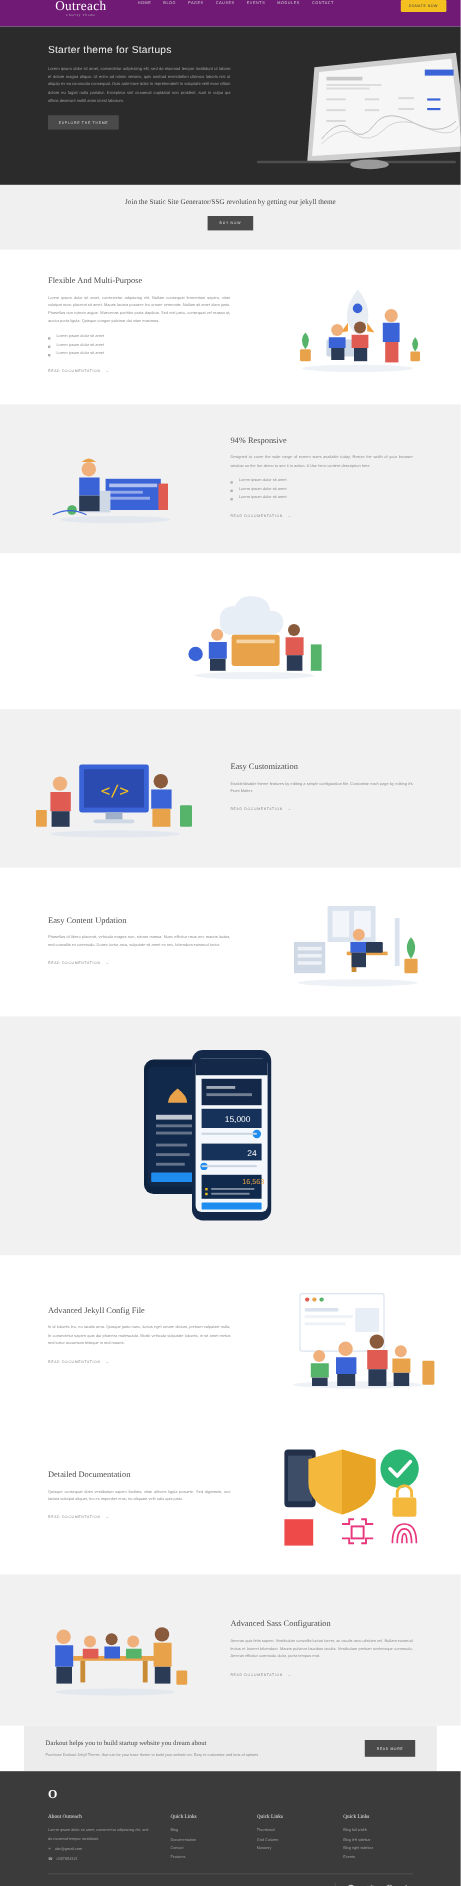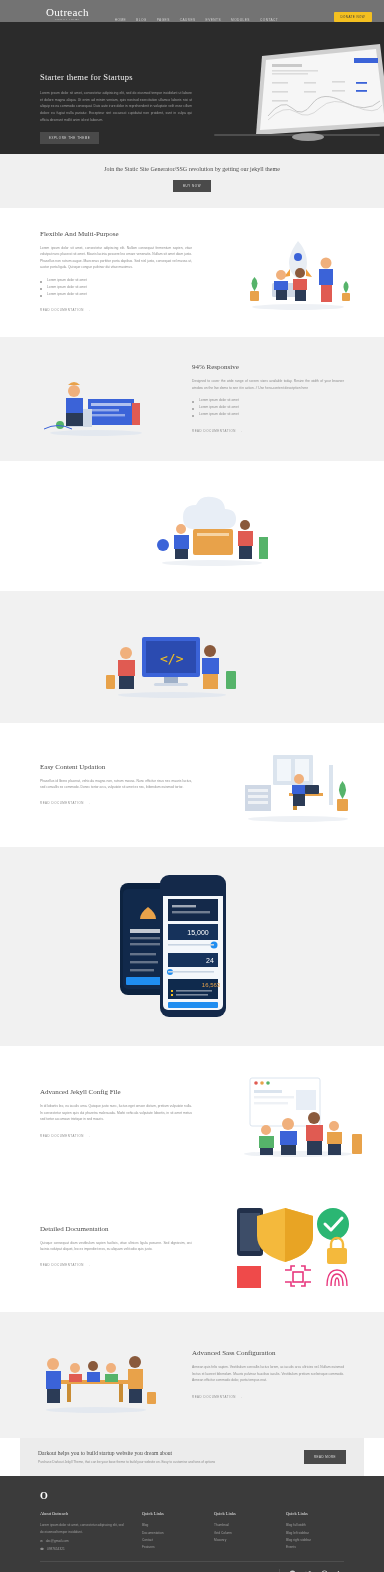--- a/index.html
+++ b/index.html
@@ -6,33 +6,33 @@
   html,body{width:384px;}
   body{
     font-family:"Liberation Sans", sans-serif;
     background:#ffffff;
     color:#444;
     -webkit-font-smoothing:antialiased;
   }
   .page{width:384px;position:relative;overflow:hidden;}
 
   
-  .nav{height:22px;background:#737373;display:flex;align-items:flex-end;padding:0 12px;position:relative;z-index:20;}
+  .nav{height:22px;background:#701a75;display:flex;align-items:flex-start;padding:0 12px;position:relative;z-index:20;}
   .brand{margin-left:34px;display:flex;flex-direction:column;align-items:center;line-height:1;}
   .brand-name{font-family:"Liberation Serif",serif;color:#fff;font-size:11px;letter-spacing:.3px;}
   .brand-sub{font-family:"Liberation Serif",serif;color:#cfcfcf;font-size:2.6px;letter-spacing:.7px;margin-top:1px;}
   .nav-links{display:flex;gap:10px;margin-left:26px;}
   .nav-links a{color:#cfcfcf;font-size:3.2px;letter-spacing:.45px;text-decoration:none;white-space:nowrap;text-transform:uppercase;}
   .nav-cta{margin-left:auto;background:#f4c020;color:#3b3b3b;font-size:3px;letter-spacing:.4px;
     padding:3px 7px;border:0;border-radius:1px;text-transform:uppercase;white-space:nowrap;cursor:pointer;}
 
   
   .hero{background:#2b2b2b;height:132px;position:relative;overflow:hidden;}
   .hero-inner{padding:14px 0 0 40px;width:160px;position:relative;z-index:3;}
-  .hero-title{font-family:Liberation Serif, serif;color:#f2f2f2;font-size:8.5px;font-weight:400;letter-spacing:.2px;margin-top:36px;}
+  .hero-title{font-family:Liberation Sans, sans-serif;color:#f2f2f2;font-size:8.5px;font-weight:400;letter-spacing:.2px;}
   .hero-text{color:#9d9d9d;font-size:3.4px;line-height:1.95;margin-top:8px;width:152px;text-align:justify;}
   .hero-btn{margin-top:9px;background:#4a4a4a;color:#dcdcdc;font-size:2.9px;letter-spacing:.6px;
     padding:4px 9px;border:0;text-transform:uppercase;cursor:pointer;}
   .laptop{position:absolute;right:-6px;top:16px;width:186px;height:106px;z-index:2;}
 
   
   .band{background:#f0f0f0;padding:12px 0 16px;text-align:center;}
   .band-title{font-family:"Liberation Serif",serif;font-size:6px;color:#4a4a4a;font-weight:400;}
   .band-btn{margin-top:8px;background:#4a4a4a;color:#e0e0e0;font-size:2.9px;letter-spacing:.6px;
     padding:4px 10px;border:0;text-transform:uppercase;cursor:pointer;}
@@ -236,20 +236,25 @@
         <rect x="52" y="70" width="34" height="3" rx="1.5" fill="#cfd8e5"></rect>
         <circle cx="24" cy="40" r="6" fill="#f0b07c"></circle>
         <path d="M16 47 h17 v16 h-17z" fill="#e05b52"></path>
         <rect x="17" y="63" width="15" height="13" fill="#2b3b56"></rect>
         <circle cx="108" cy="38" r="6" fill="#8a5a3c"></circle>
         <path d="M100 45 h17 v16 h-17z" fill="#3b63d8"></path>
         <rect x="101" y="61" width="15" height="15" fill="#e8a24a"></rect>
         <rect x="124" y="58" width="10" height="18" rx="1" fill="#56b36a"></rect>
         <rect x="4" y="62" width="9" height="14" rx="1" fill="#e8a24a"></rect>
       </svg>
+    </div>
+    <div class="copy">
+      <h2 class="f-title">Easy Customization</h2>
+      <p class="f-text">Enable/disable theme features by editing a simple configuration file. Customise each page by editing it's Front Matter.</p>
+      <a class="f-link"><span>READ DOCUMENTATION</span><span class="arw">→</span></a>
     </div>
   </section>
 
   <section class="feat left-copy">
     <div class="copy">
       <h2 class="f-title">Easy Content Updation</h2>
       <p class="f-text">Phasellus id libero placerat, vehicula magna non, rutrum massa. Nunc efficitur risus nec mauris luctus, sed convallis ex commodo. Donec tortor arcu, vulputate sit amet ex nec, bibendum euismod tortor.</p>
       <a class="f-link"><span>READ DOCUMENTATION</span><span class="arw">→</span></a>
     </div>
     <div class="art">

